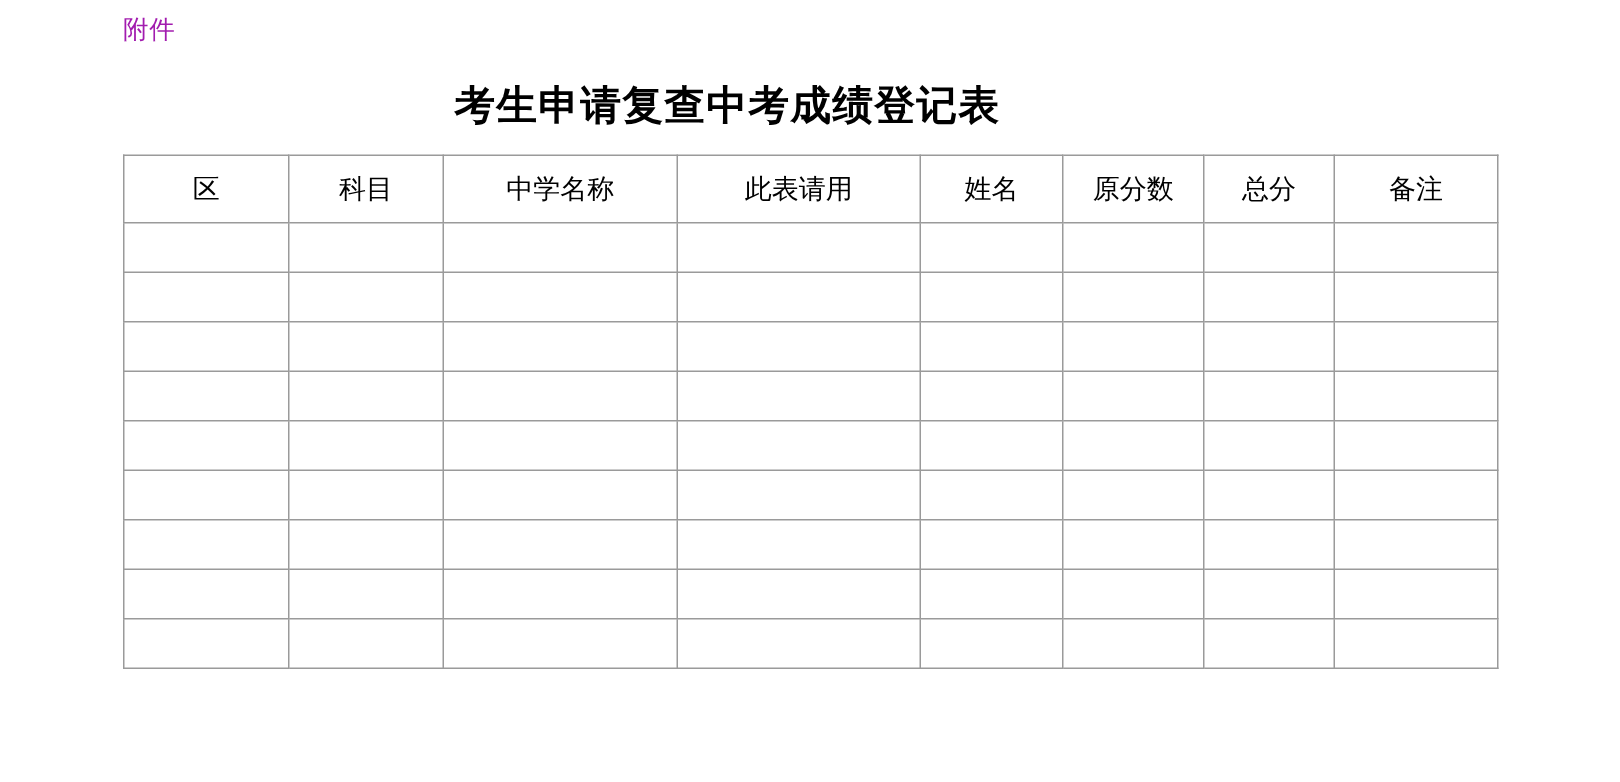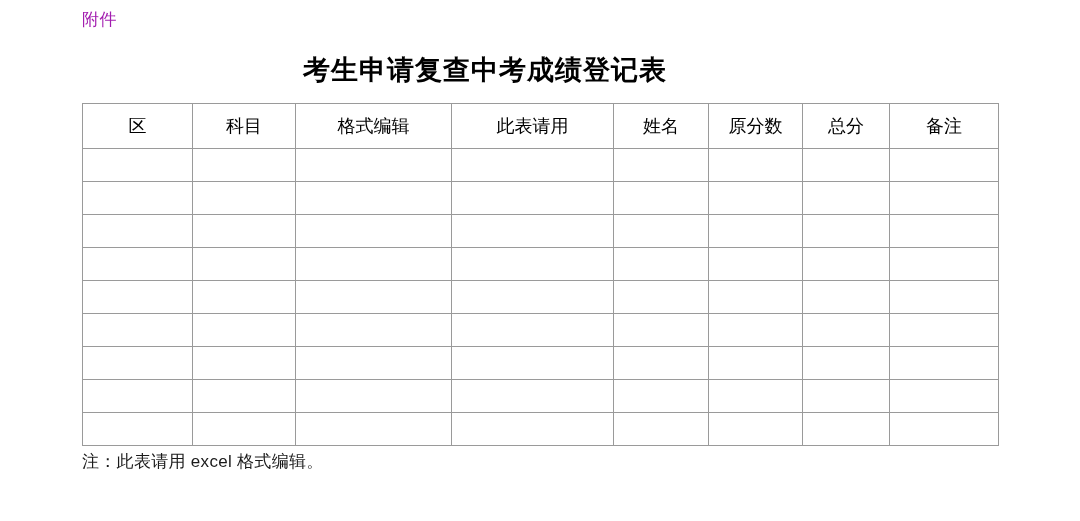--- a/index.html
+++ b/index.html
@@ -94,21 +94,21 @@
           <col style="width: 162px;">
           <col style="width: 95px;">
           <col style="width: 94px;">
           <col style="width: 87px;">
           <col style="width: 109px;">
         </colgroup>
       <thead>
         <tr>
             <th>区</th>
             <th>科目</th>
-            <th>格式编辑</th>
+            <th>中学名称</th>
             <th>此表请用</th>
             <th>姓名</th>
             <th>原分数</th>
             <th>总分</th>
             <th>备注</th>
           </tr>
       </thead>
       <tbody>
           <tr>
             <td></td>
@@ -197,15 +197,14 @@
             <td></td>
             <td></td>
             <td></td>
             <td></td>
             <td></td>
           </tr>
         </tbody>
     </table>
   </div>
 
-  <div class="note">注：此表请用 excel 格式编辑。</div>
 
 </div>
 
 </body></html>

